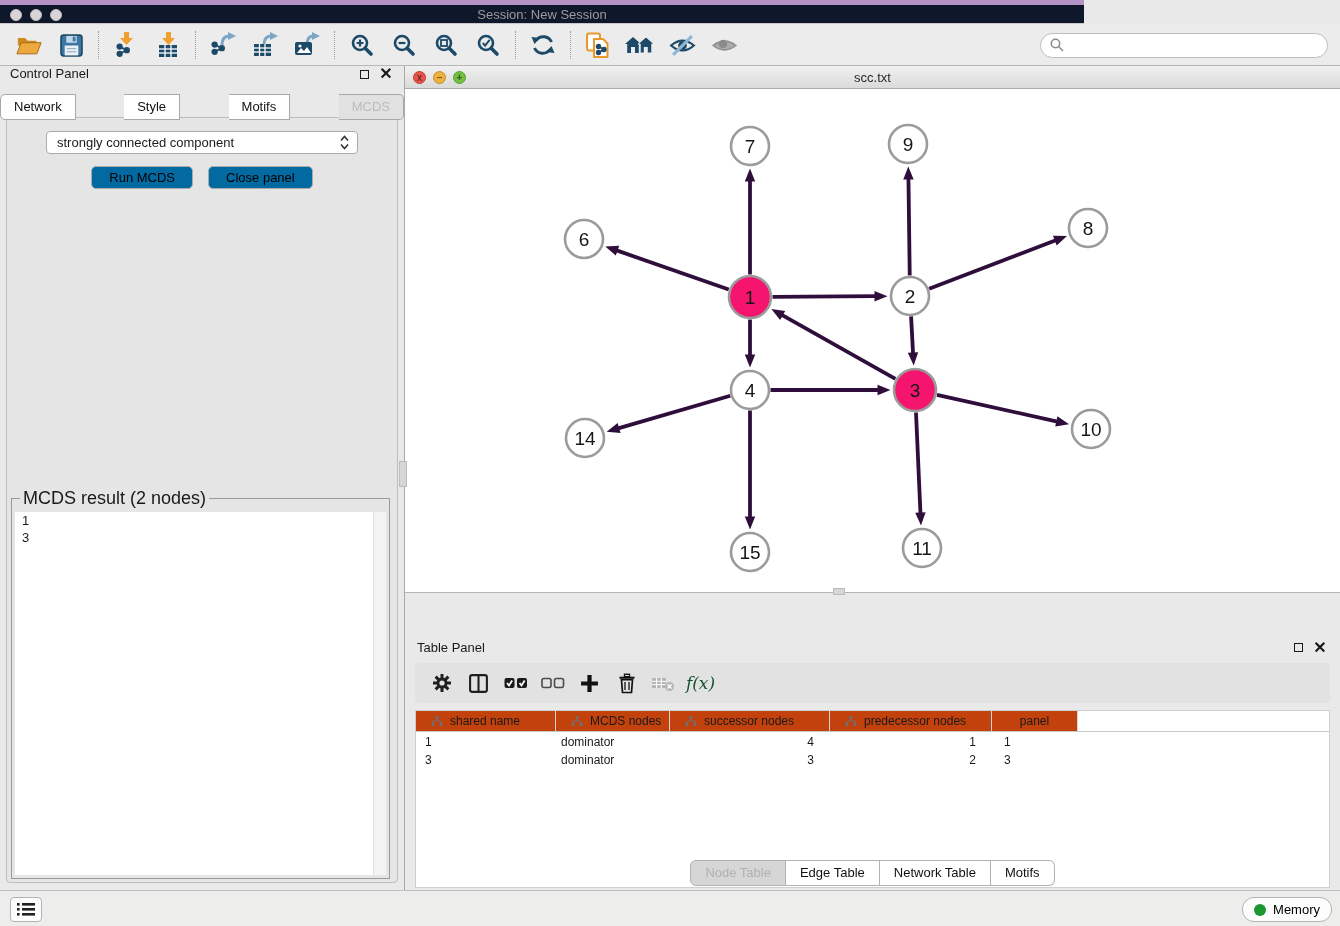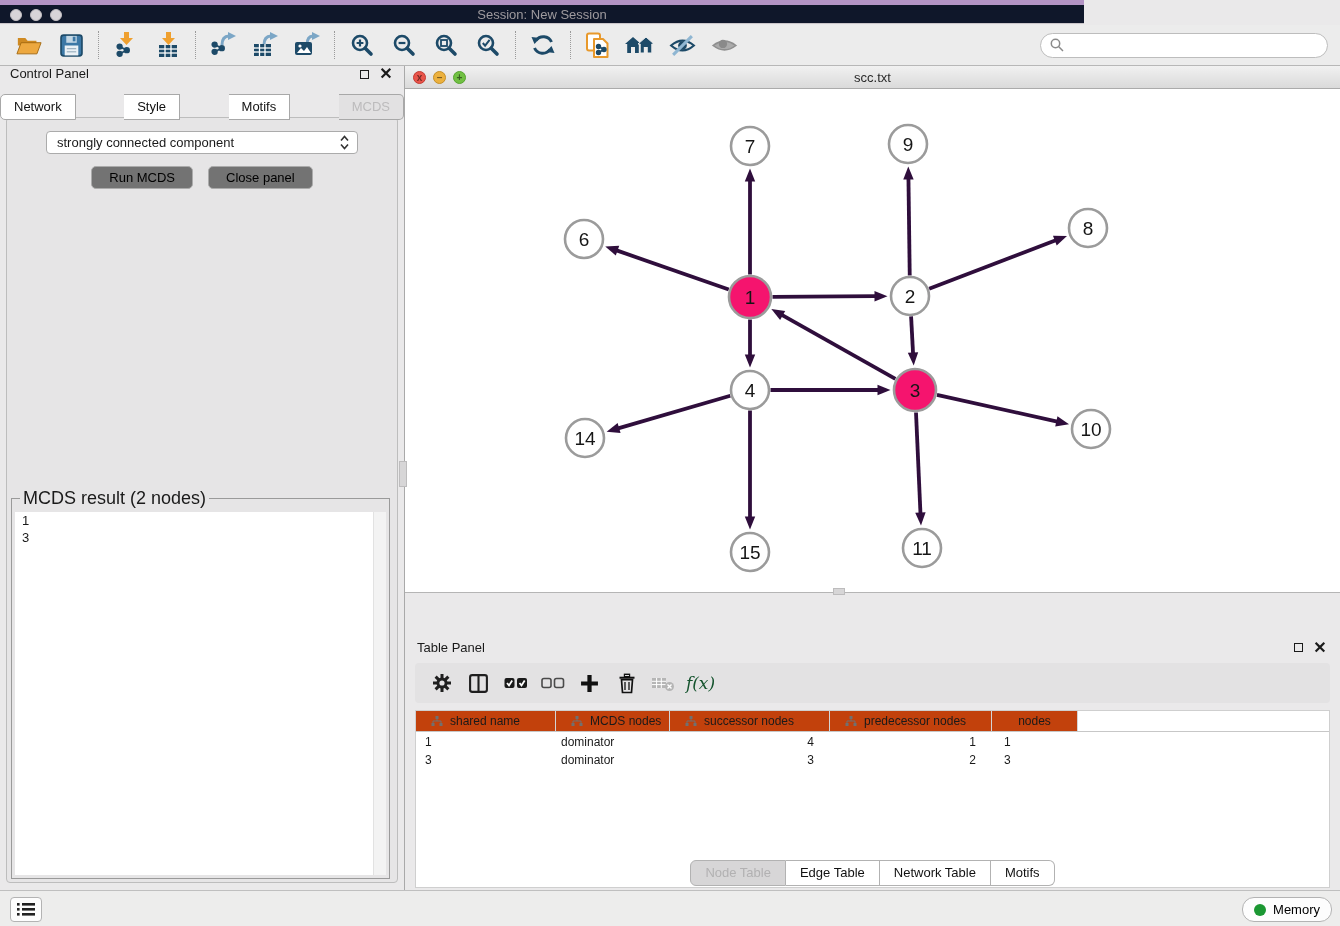--- a/index.html
+++ b/index.html
@@ -30,21 +30,21 @@
   .close-glyph { font-size:16px; font-weight:bold; color:#1a1a1a; line-height:14px; }
   .cp-tabs { display:flex; justify-content:space-between; position:relative; z-index:2; }
   .cp-tab { font-size:13px; padding:4px 13px 5px; background:#fff; border:1px solid #a8a8a8; border-left:none; color:#111; font-family:"Liberation Sans",sans-serif; }
   .cp-tab:first-child { border-left:1px solid #a8a8a8; border-radius:5px 0 0 5px; }
   .cp-tab.active { background:#e2e1e2; color:#bcbbbc; border-radius:0 5px 5px 0; }
   .cp-body { position:absolute; left:6px; right:6px; top:51px; bottom:7px; background:#e6e5e6; border:1px solid #bdbdbd; border-radius:4px; }
   .opt-label { text-align:center; margin-top:24px; font-size:13px; }
   .cp-select { width:312px; height:23px; margin:13px auto 0; background:#fff; border:1px solid #ababab; border-radius:4px; display:flex; align-items:center; padding:0 8px 0 10px; font-size:13px; }
   .cp-select span { flex:1; }
   .cp-buttons { display:flex; justify-content:center; gap:15px; margin-top:12px; }
-  .cp-btn { height:23px; padding:0 17px; background:#737373; border:1px solid #ababab; border-radius:5px; font-size:13px; font-family:"Liberation Sans",sans-serif; }
+  .cp-btn { height:23px; padding:0 17px; background:#0369a1; border:1px solid #ababab; border-radius:5px; font-size:13px; font-family:"Liberation Sans",sans-serif; }
   .cp-fieldset { position:absolute; left:4px; right:7px; top:370px; bottom:3px; border:1px solid #9a9a9a; margin:0; padding:3px; }
   .cp-fieldset legend { font-size:18px; padding:0 3px; margin-left:5px; }
   .result-area { position:relative; width:100%; height:100%; background:#fff; }
   .result-line { font-size:13px; line-height:17px; padding-left:7px; }
   .scroll-track { position:absolute; right:0; top:0; bottom:0; width:13px; background:#f3f3f3; border-left:1px solid #e2e2e2; }
   
   .network-window { position:absolute; left:405px; top:66px; width:935px; height:526px; background:#fff; }
   .nw-titlebar { height:23px; background:linear-gradient(#f1f1f1,#dadada); border-bottom:1px solid #ababab; position:relative; display:flex; align-items:center; padding:0 8px; }
   .nw-lights { display:flex; gap:7px; z-index:2; }
   .nw-lights span { width:13px; height:13px; border-radius:50%; font-size:10px; font-weight:bold; color:rgba(0,0,0,0.5); text-align:center; line-height:12px; }
@@ -481,21 +481,21 @@
             <g fill="#707070">
               <rect x="4.5" y="0" width="3" height="3"></rect>
               <rect x="0.5" y="7" width="3" height="3"></rect>
               <rect x="8.5" y="7" width="3" height="3"></rect>
             </g>
             <path d="M6 3 v2 M2 7 v-2 h8 v2" stroke="#707070" fill="none"></path>
           </svg>
         <span>predecessor nodes</span>
       </div>
       <div class="th-cell w4 center">
-        <span>nodes</span>
+        <span>panel</span>
       </div>
     </div>
     <div class="td-row">
       <div class="cell w0 al">1</div>
       <div class="cell w1 al2">dominator</div>
       <div class="cell w2 ar">4</div>
       <div class="cell w3 ar">1</div>
       <div class="cell w4 al3">1</div>
     </div>
     <div class="td-row">

